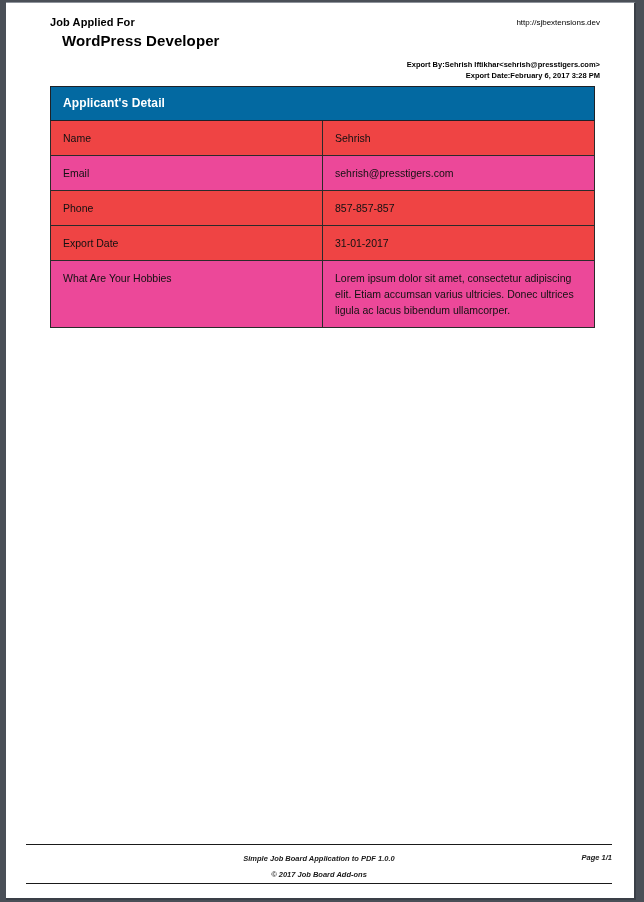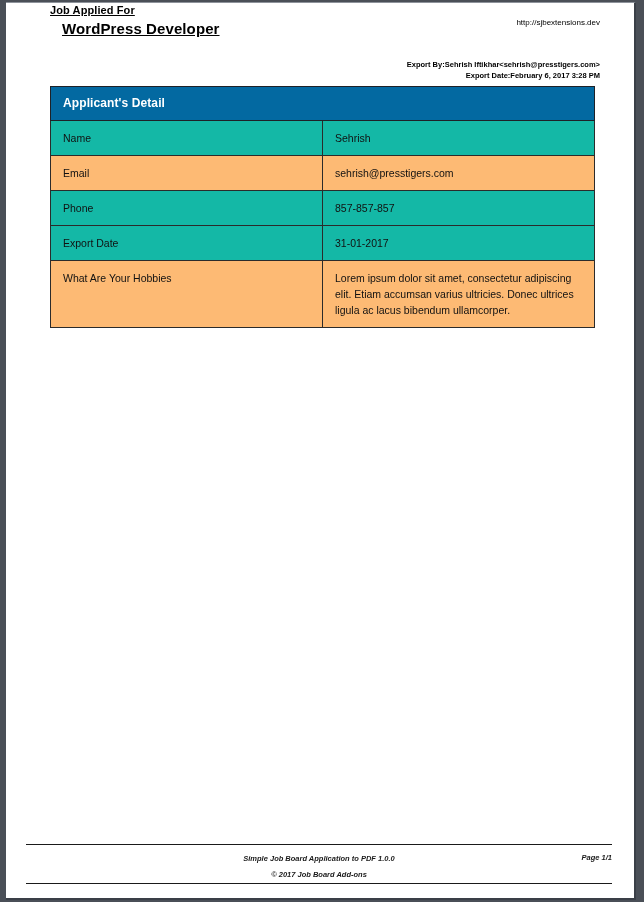--- a/index.html
+++ b/index.html
@@ -32,22 +32,21 @@
   .doc-header {
     position: absolute;
     left: 0;
     top: 0;
     width: 630px;
     height: 74px;
   }
   .header-left {
     position: absolute;
     left: 44px;
-    top: 0;
-    text-decoration: underline;
+    top: 12px;
   }
   .job-applied-label {
     font-size: 11px;
     font-weight: bold;
     color: #000;
     letter-spacing: 0.1px;
     line-height: 14px;
   }
   .job-title {
     font-size: 15px;
@@ -109,24 +108,24 @@
   }
   .col-label { width: 272px; }
   .col-value { width: 272px; }
   .cell {
     font-size: 10.5px;
     color: #111;
     padding: 9px 10px 9px 12px;
     line-height: 16px;
   }
   .row-shaded .cell {
-    background: #fdba74;
+    background: #ec4899;
   }
   .row-plain .cell {
-    background: #14b8a6;
+    background: #ef4444;
   }
 
   
   .doc-footer {
     position: absolute;
     left: 20px;
     bottom: 14px;
     width: 586px;
   }
   .footer-rule-top {

